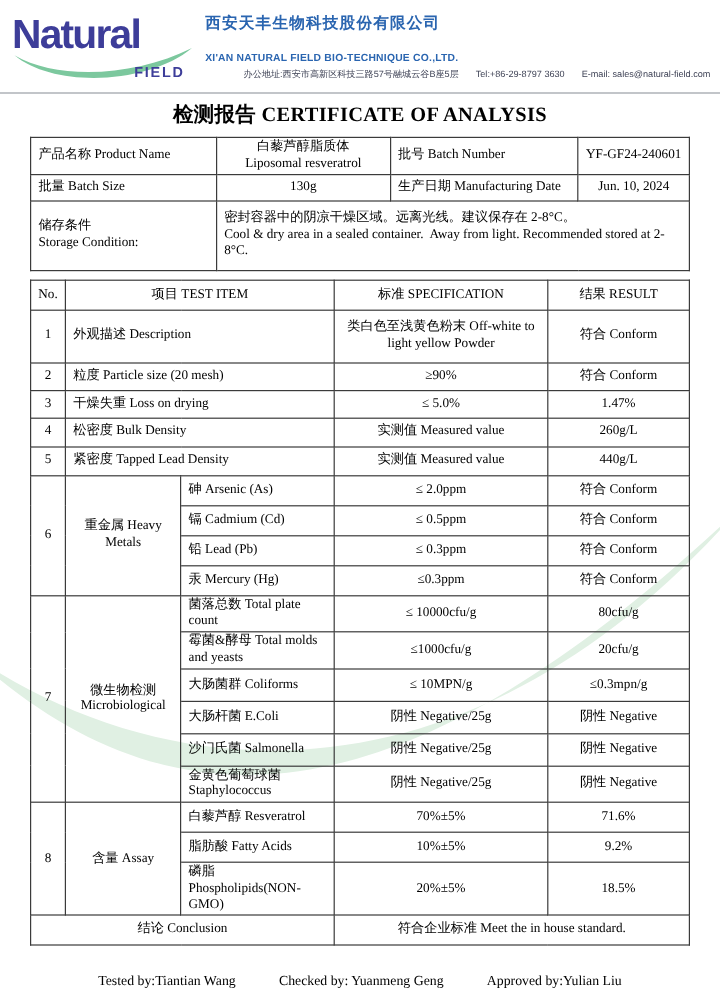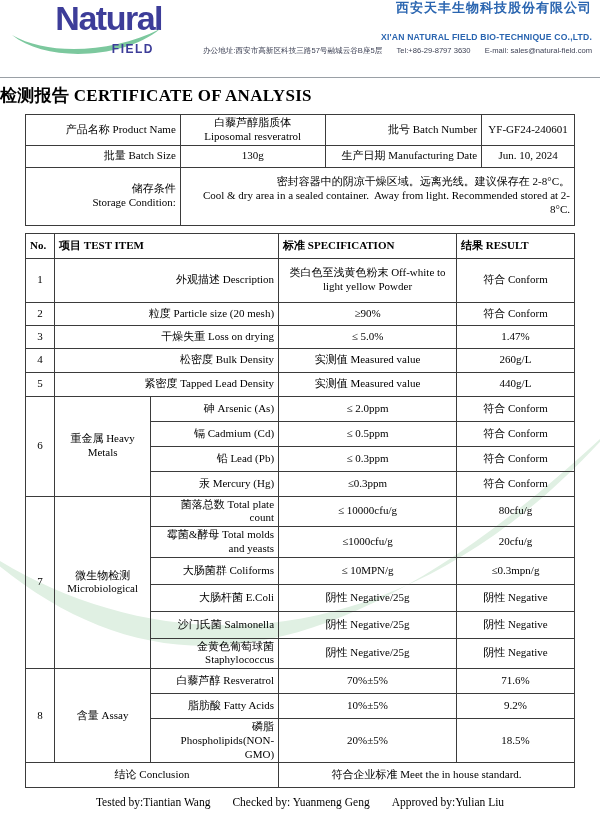--- a/index.html
+++ b/index.html
@@ -2,55 +2,55 @@
 <html style="--logo_indigo: #3d3d99; --logo_green: #7cc89e; --brand_blue: #2a65b0; --ink_gray: #3f4356; --watermark_green: #e0f0e3; --table_border: #3b3b3b;"><head>
 <meta charset="utf-8">
 <style>
   html,body{margin:0;padding:0;background:#fff;}
   .page{position:relative;width:600px;height:838px;background:#fff;overflow:hidden;
         font-family:"Liberation Serif","DejaVu Serif",serif;color:#000;}
   .watermark{position:absolute;left:0;top:0;z-index:0;}
   .content{position:relative;z-index:1;}
 
   
-  .letterhead{display:flex;align-items:flex-start;padding:1px 8px 0 10px;height:73px;box-sizing:border-box;text-align:right;}
+  .letterhead{display:flex;align-items:flex-start;padding:12px 8px 0 10px;height:73px;box-sizing:border-box;}
   .logo{position:relative;width:152px;height:62px;flex:none;}
   .logo-natural{font-family:"Liberation Sans","DejaVu Sans",sans-serif;font-weight:bold;
                 font-size:34px;line-height:1;color:var(--logo_indigo,#3d3d99);letter-spacing:-1.5px;}
   .logo-swoosh{position:absolute;left:0;top:27px;}
   .logo-field{position:absolute;right:8px;top:41px;font-family:"Liberation Sans","DejaVu Sans",sans-serif;
               font-weight:bold;font-size:12px;letter-spacing:1.5px;color:var(--logo_indigo,#3d3d99);}
   .co-info{flex:1;padding-left:9px;font-family:"Liberation Sans","DejaVu Sans",sans-serif;min-width:0;}
   .co-cn{font-size:13px;font-weight:bold;color:var(--brand_blue,#2a65b0);letter-spacing:1px;line-height:1.15;}
   .co-en{font-size:8.6px;font-weight:bold;color:var(--brand_blue,#2a65b0);margin-top:16px;letter-spacing:.2px;}
   .contact-row{display:flex;justify-content:space-between;font-size:7.6px;color:var(--ink_gray,#3f4356);
                margin-top:4.5px;white-space:nowrap;margin-left:32px;}
   .contact-row span{margin-right:6px;}
   .contact-row span:last-child{margin-right:0;}
   .rule{border:none;border-top:1px solid #9aa0a6;margin:4px 0 0 0;}
 
   
-  .title{text-align:left;font-size:17px;font-weight:bold;margin:6px 0 7px 0;letter-spacing:.3px;}
+  .title{text-align:center;font-size:17px;font-weight:bold;margin:6px 0 7px 0;letter-spacing:.3px;}
 
   
   table{width:550px;margin:0 auto;border-collapse:collapse;table-layout:fixed;background:transparent;}
   td,th{border:1px solid var(--table_border,#3b3b3b);font-size:11px;font-weight:normal;
         padding:1px 4px;vertical-align:middle;line-height:1.25;word-wrap:break-word;}
-  th{font-weight:bold;text-align:left;}
+  th{font-weight:normal;text-align:center;}
   .c{text-align:center;}
-  .l{text-align:right;padding-left:6px;}
+  .l{text-align:left;padding-left:6px;}
   .info-table .r1{height:30px;} .info-table .r2{height:22px;} .info-table .r3{height:22px;} .info-table .r4{height:58px;margin-top:48px;}
   .test-table{margin-top:7px;}
   .test-table .r-head{height:25px;} .test-table .r-desc{height:44px;}
   .test-table .r-s{height:23px;} .test-table .r-d{height:24px;}
   .test-table .r-hm{height:25px;} .test-table .r-mb{height:27px;} .test-table .r-as{height:25px;}
   .test-table .r-conc{height:25px;}
 
   
-  .signatures{width:550px;margin:8px auto 0;display:flex;justify-content:center;gap:22px;
+  .signatures{width:550px;margin:24px auto 0;display:flex;justify-content:center;gap:36px;
               font-size:11.5px;}
 </style>
 </head>
 <body>
 
 <div class="page">
 
   <svg class="watermark" width="600" height="838" viewBox="0 0 600 838" aria-hidden="true">
     <path d="M -25 545 C 140 695 330 695 615 425 C 400 670 150 665 -25 545 Z" fill="#e0f0e3"></path>
   </svg>

